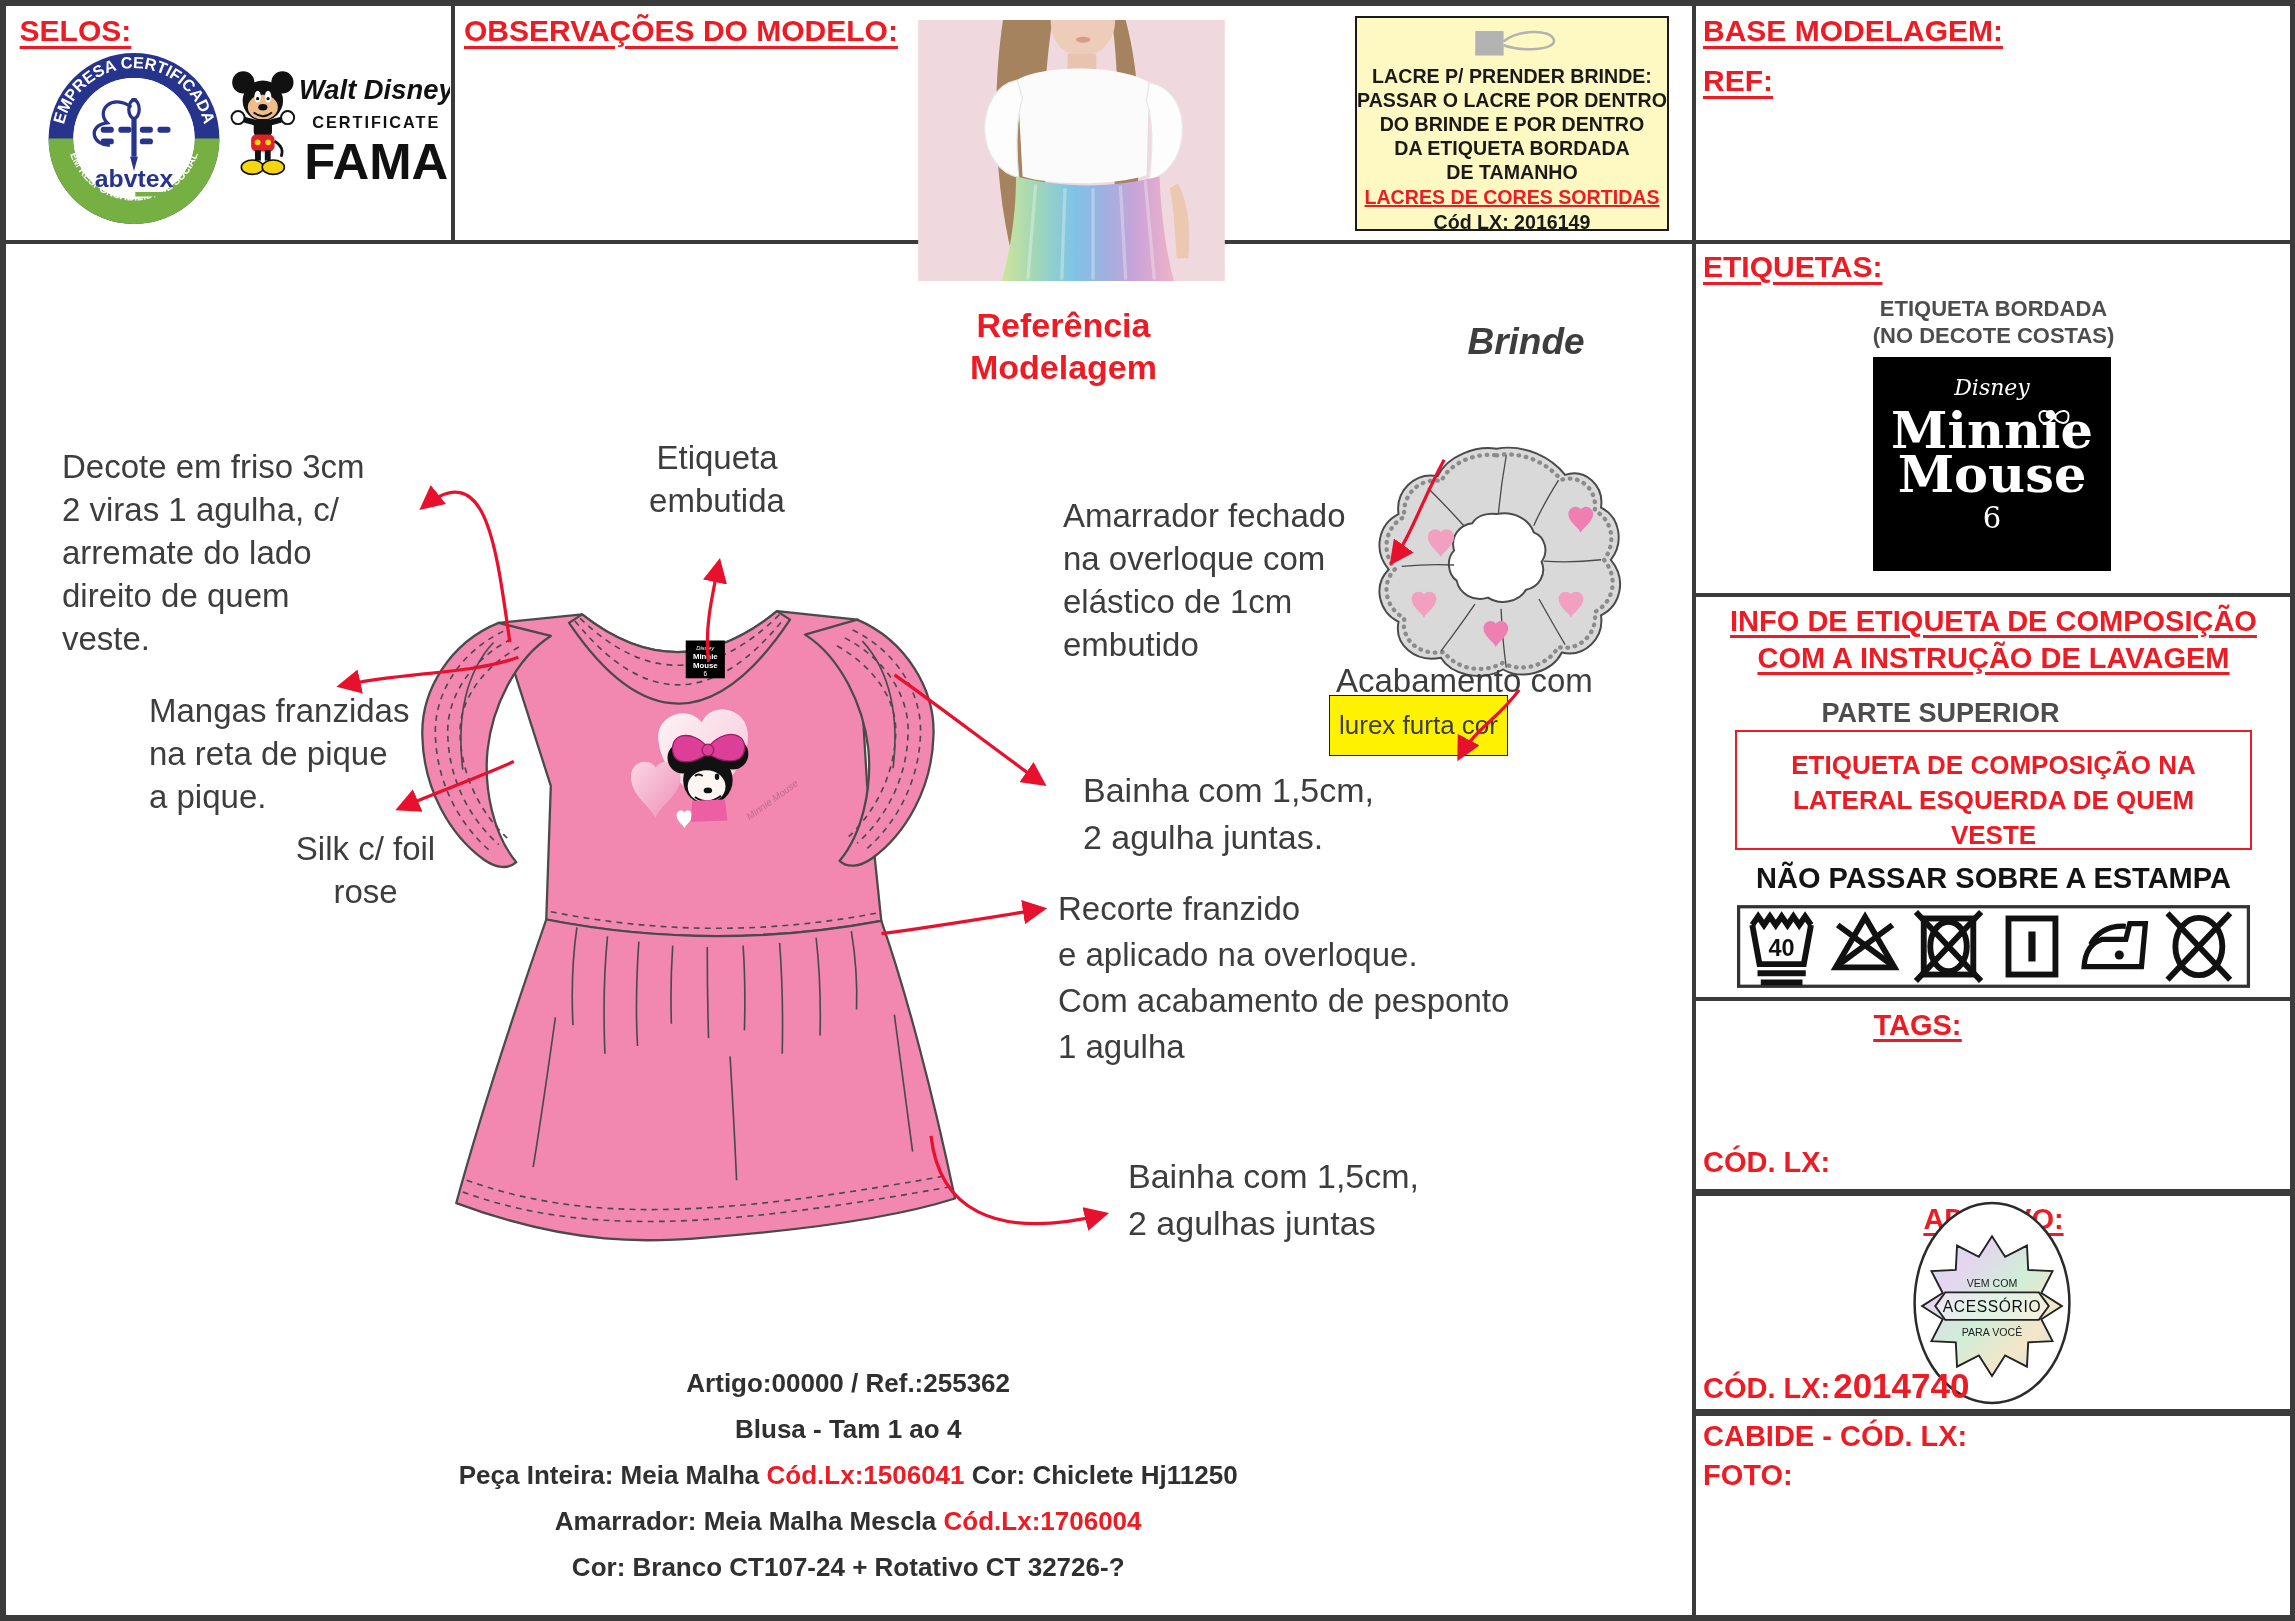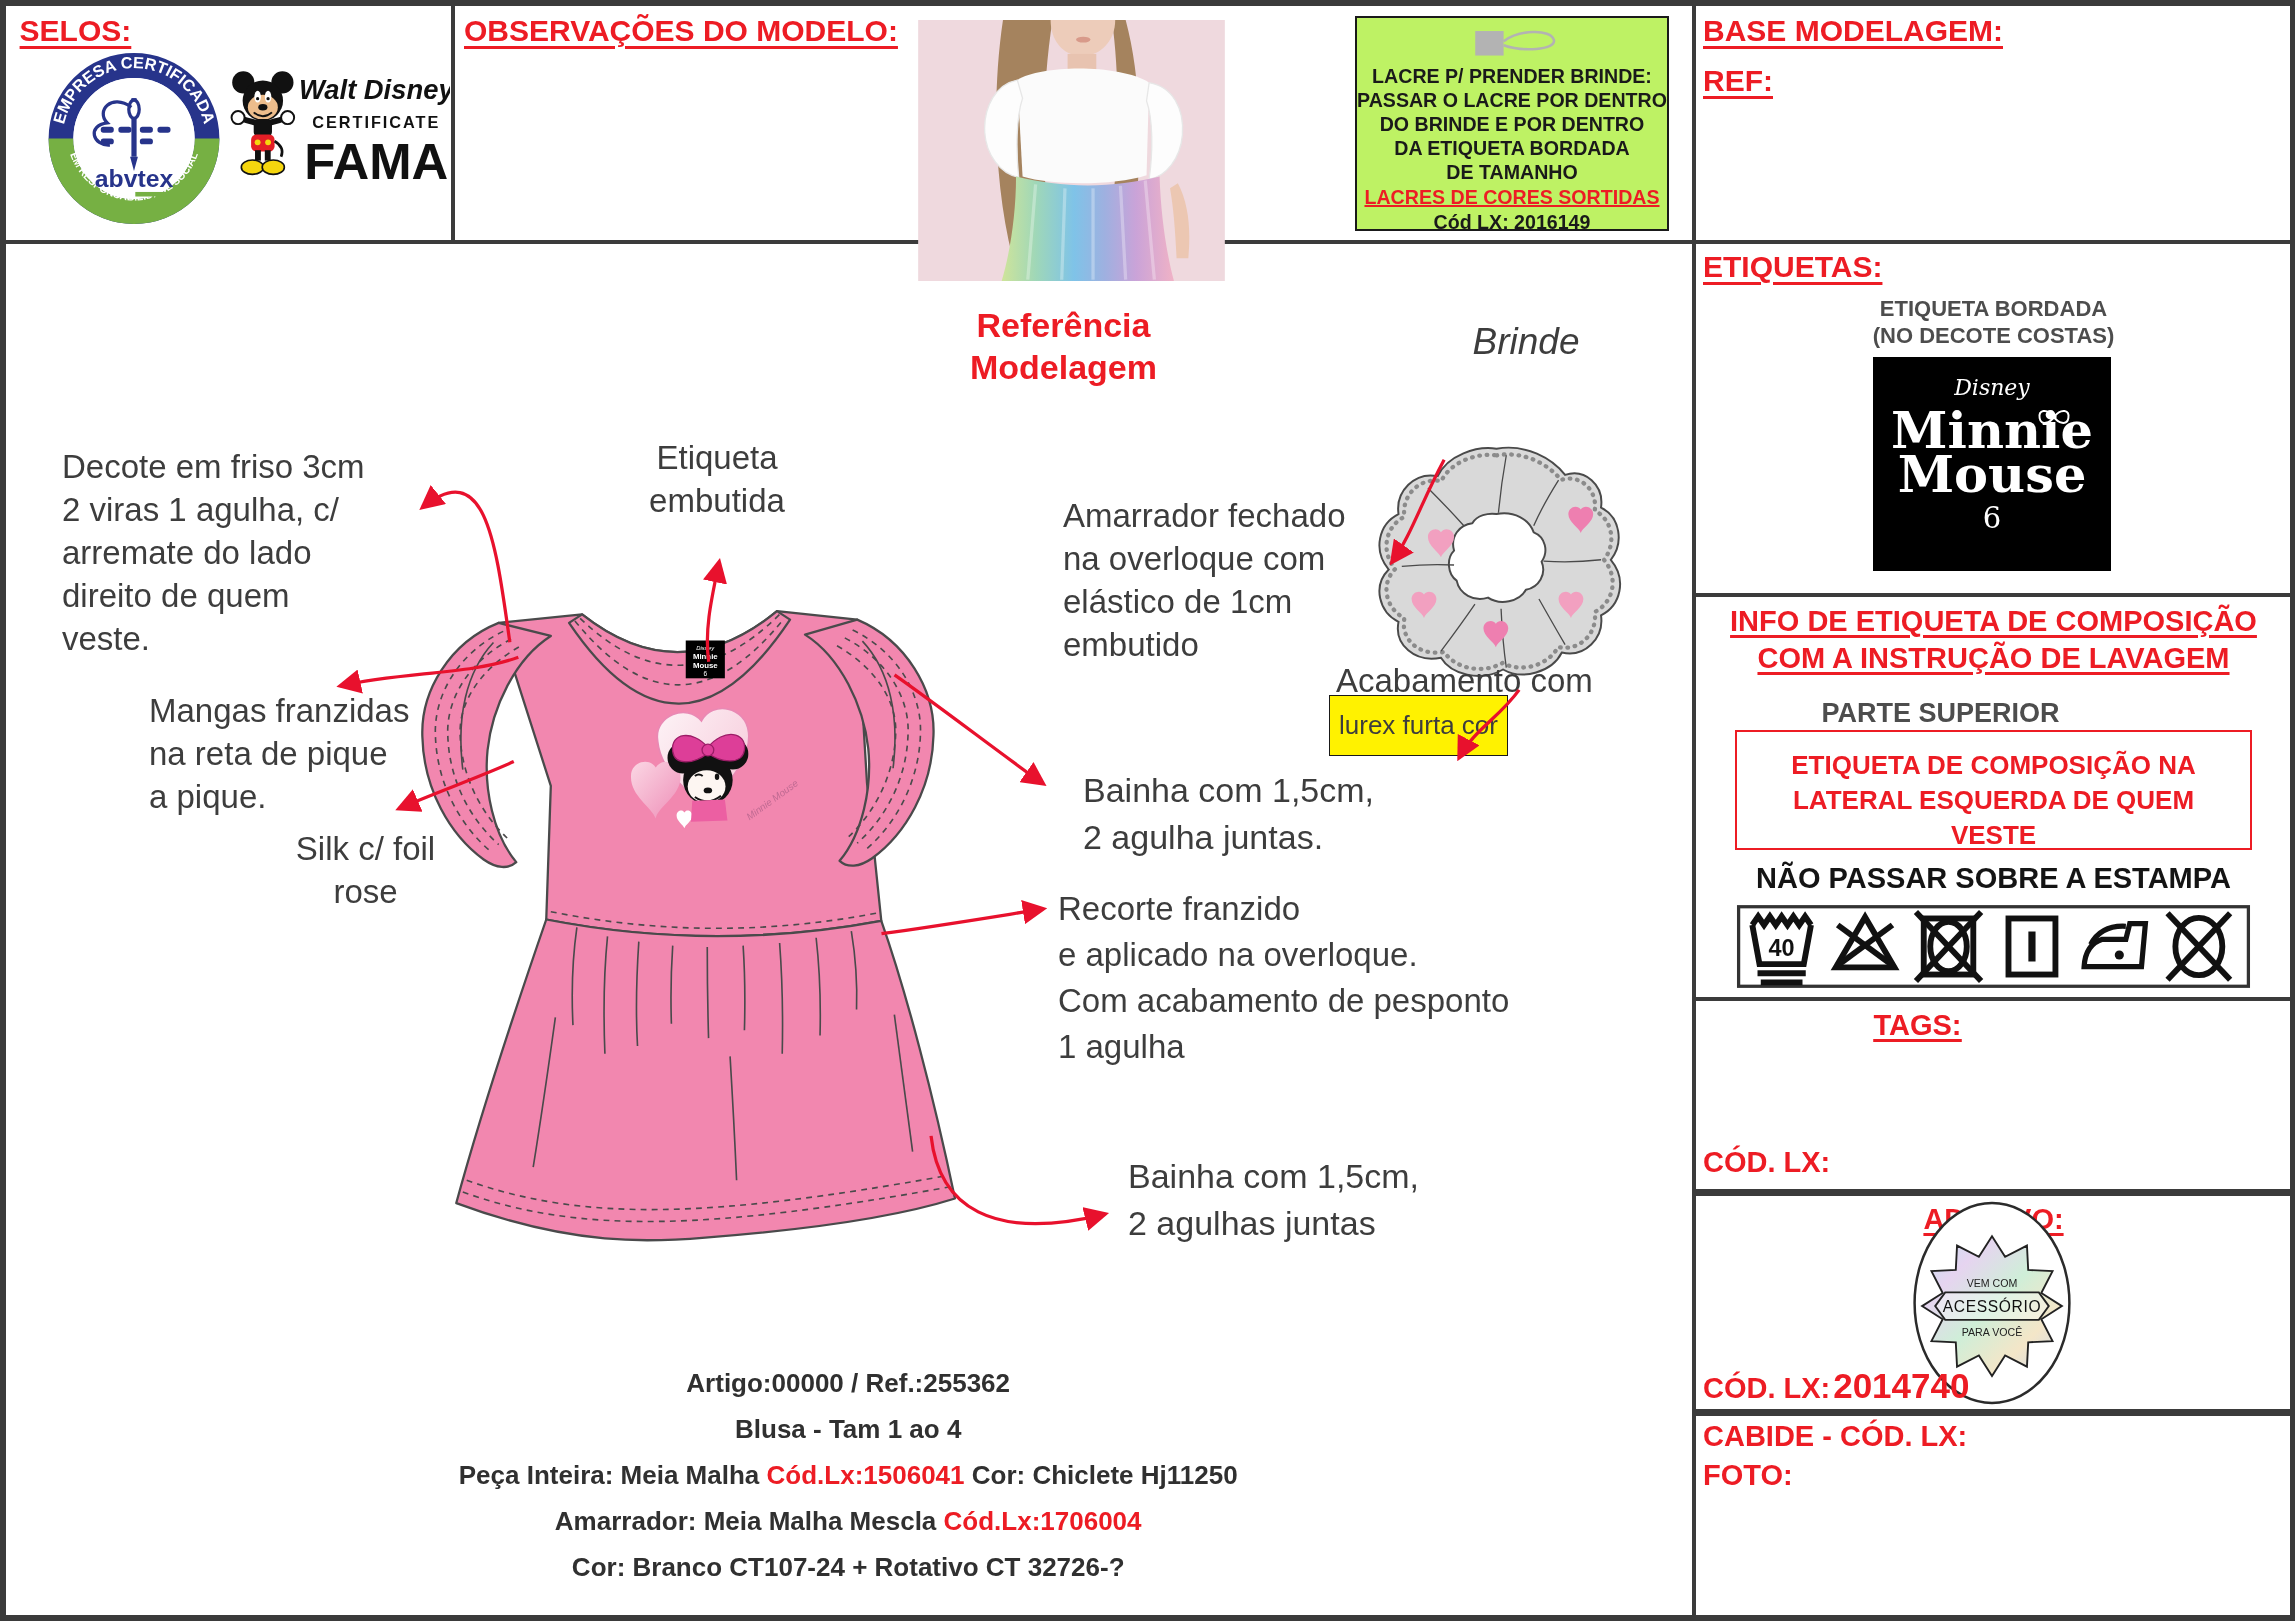--- a/index.html
+++ b/index.html
@@ -10,35 +10,35 @@
   .abs{position:absolute;}
   .bar{position:absolute;background:#3b3b3b;}
   .hd{font-weight:bold;color:#ed1c24;font-size:30px;
       text-decoration:underline;text-decoration-thickness:3.3px;text-underline-offset:4.6px;}
   .hd2{font-weight:bold;color:#ed1c24;font-size:29px;
       text-decoration:underline;text-decoration-thickness:2.6px;text-underline-offset:3.9px;}
   .redlbl{font-weight:bold;color:#ed1c24;font-size:29px;}
   .ann{color:#3d3d3d;font-size:33px;line-height:43px;}
   .ann .ln{white-space:nowrap;}
   .center{text-align:center;}
-  .notebox{background:#bef264;border:2px solid #1a1a1a;text-align:center;}
+  .notebox{background:#fef9c3;border:2px solid #1a1a1a;text-align:center;}
   .notebox .nl{font-weight:bold;color:#1a1a1a;font-size:19.6px;line-height:24px;}
   .notebox .nr{font-weight:bold;color:#ed1c24;font-size:19.6px;line-height:26px;
       text-decoration:underline;text-decoration-thickness:2px;}
   .graysub{font-weight:bold;color:#4d4d4d;font-size:22px;line-height:27px;text-align:center;}
   .redboxed{border:2px solid #ed1c24;}
   .redboxed .rl{font-weight:bold;color:#ed1c24;font-size:26px;line-height:35px;text-align:center;white-space:nowrap;}
   .warn{font-weight:bold;color:#141414;font-size:29px;}
   .minnielabel{background:#000;color:#fff;text-align:center;font-family:"DejaVu Serif",serif;}
   .footer{font-weight:bold;color:#303030;font-size:26px;line-height:46px;text-align:center;}
   .footer .r{color:#ed1c24;}
   .hl{background:#fff200;border:1.3px solid #1a1a1a;font-weight:normal;
       color:#3d3d3d;font-size:26px;padding:14px 9px;display:inline-block;}
   .cap{font-weight:bold;color:#ed1c24;font-size:34px;line-height:42px;text-align:center;margin-top:12px;}
-  .brinde{font-weight:normal;font-style:italic;color:#3d3d3d;font-size:37px;}
+  .brinde{font-weight:bold;font-style:italic;color:#3d3d3d;font-size:37px;}
   svg text{font-family:"Liberation Sans",sans-serif;}
 </style>
 </head>
 <body>
 
 <div class="sheet">
 
   <div class="bar" style="left:0;top:0;width:2295px;height:5.9px"></div>
   <div class="bar" style="left:0;top:1615px;width:2295px;height:5.9px"></div>
   <div class="bar" style="left:0;top:0;width:5.9px;height:1621px"></div>

